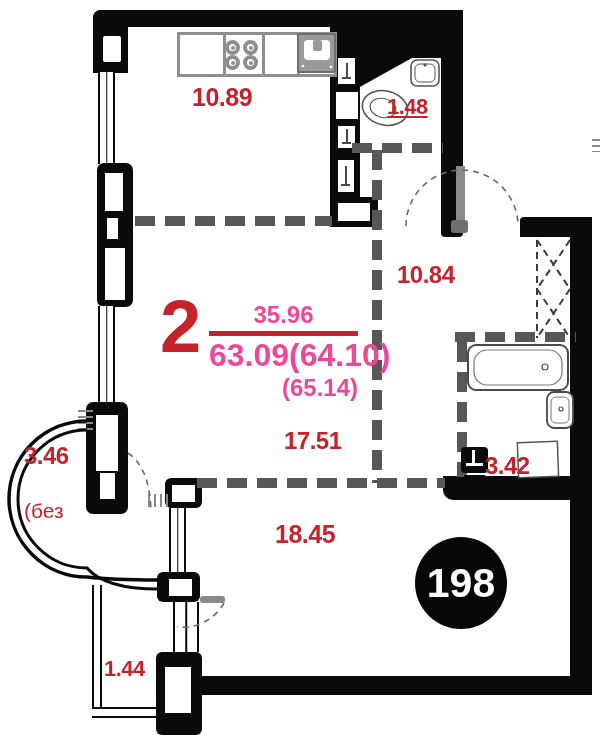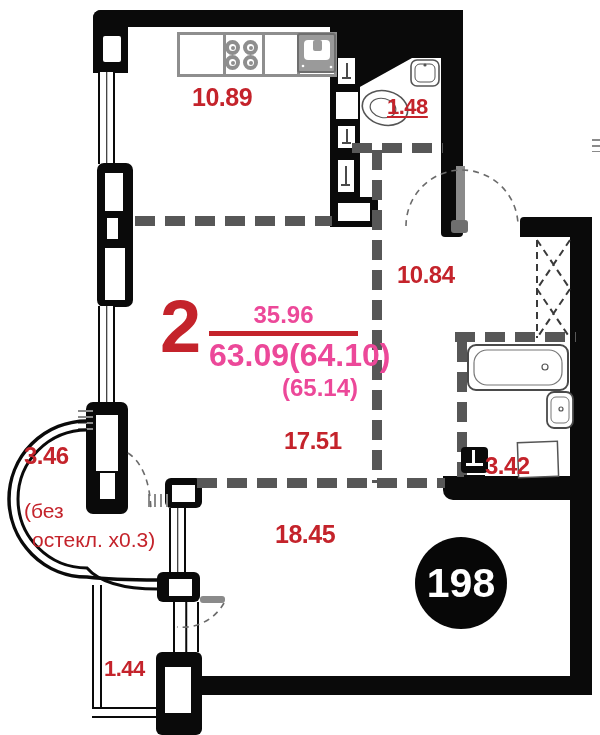--- a/index.html
+++ b/index.html
@@ -167,21 +167,20 @@
   </svg>
 
   <div class="lbl" style="left:192px;top:84px;font-size:25px;">10.89</div>
   <div class="lbl" style="left:387px;top:95px;text-decoration:underline;">1.48</div>
   <div class="lbl" style="left:397px;top:262px;font-size:24px;">10.84</div>
   <div class="lbl" style="left:485px;top:405px;font-size:24px;margin-top:48px;">3.42</div>
   <div class="lbl" style="left:284px;top:428px;font-size:24px;">17.51</div>
   <div class="lbl" style="left:275px;top:521px;font-size:25px;">18.45</div>
   <div class="lbl" style="left:24px;top:443px;font-size:24px;">3.46</div>
   <div class="lbl lbl-reg" style="left:24px;top:499px;">(без</div>
-  <div class="lbl lbl-reg" style="left:32px;top:528px;">остекл. x0.3)</div>
   <div class="lbl" style="left:104px;top:657px;">1.44</div>
 
   <div class="lbl" style="left:160px;top:290px;font-size:74px;line-height:1;letter-spacing:0;">2</div>
   <div class="summary-frac" style="left:209px;top:301px;width:149px;">
     <div style="font-size:24px;">35.96</div>
     <div class="frac-bar"></div>
     <div style="font-size:32px;">63.09(64.10)</div>
     <div style="font-size:24px;text-align:right;">(65.14)</div>
   </div>
 

